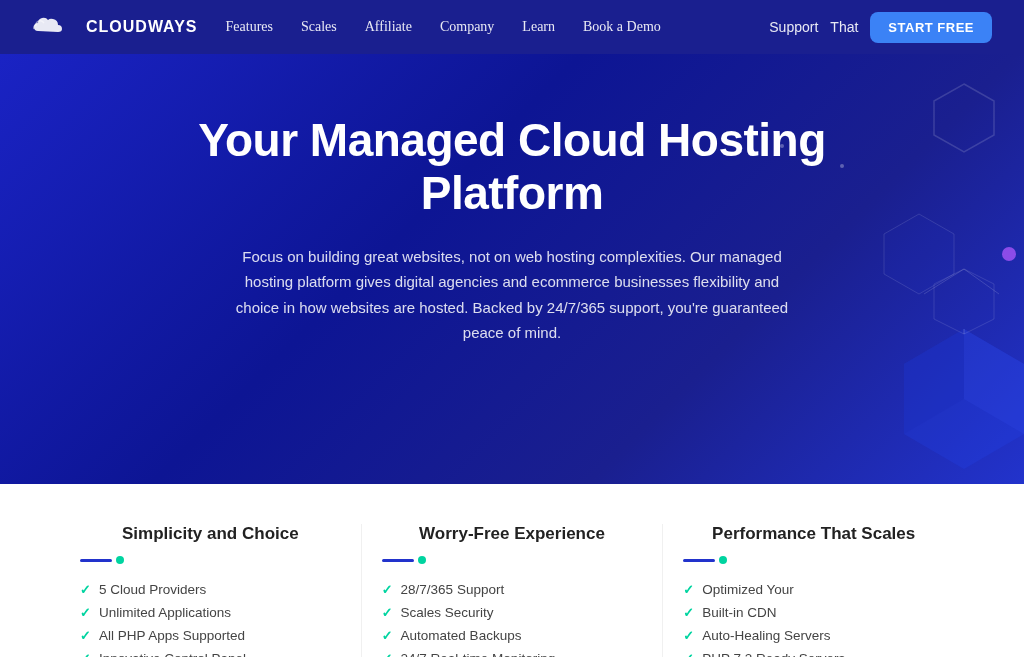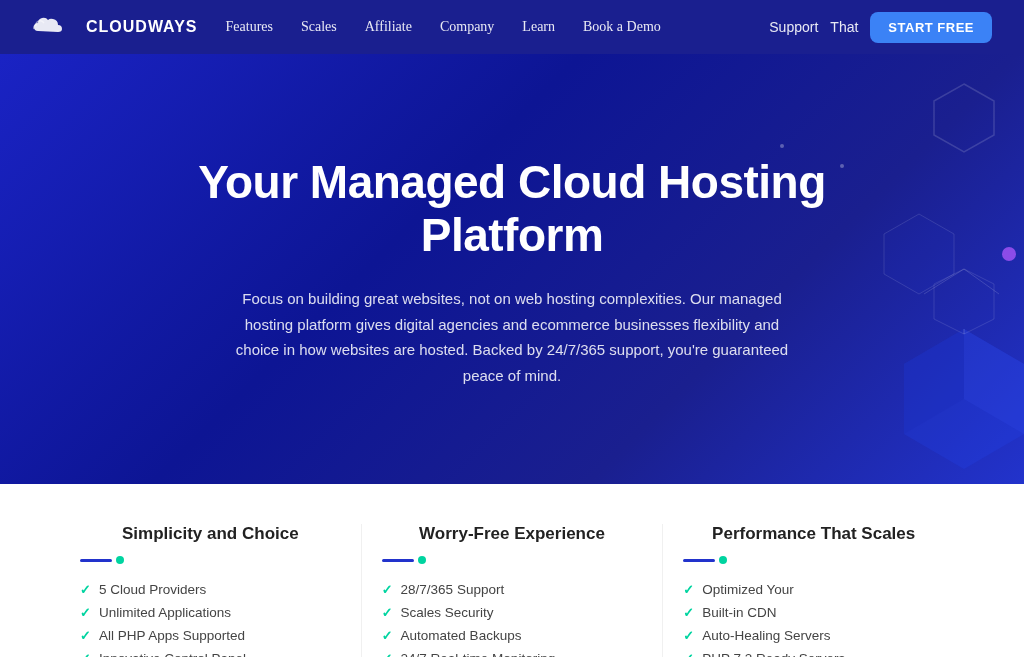--- a/index.html
+++ b/index.html
@@ -64,21 +64,21 @@
       border-radius: 8px;
       cursor: pointer;
       letter-spacing: 0.5px;
     }
 
     
     .hero {
       background: linear-gradient(135deg, #1a23c4 0%, #0d1594 40%, #1a1f8f 70%, #2233cc 100%);
       min-height: 430px;
       display: flex;
-      align-items: flex-end;
+      align-items: flex-start;
       justify-content: center;
       position: relative;
       overflow: hidden;
       padding: 60px 10px 60px;
     }
     .hero-content {
       text-align: center;
       max-width: 700px;
       position: relative;
       z-index: 2;

